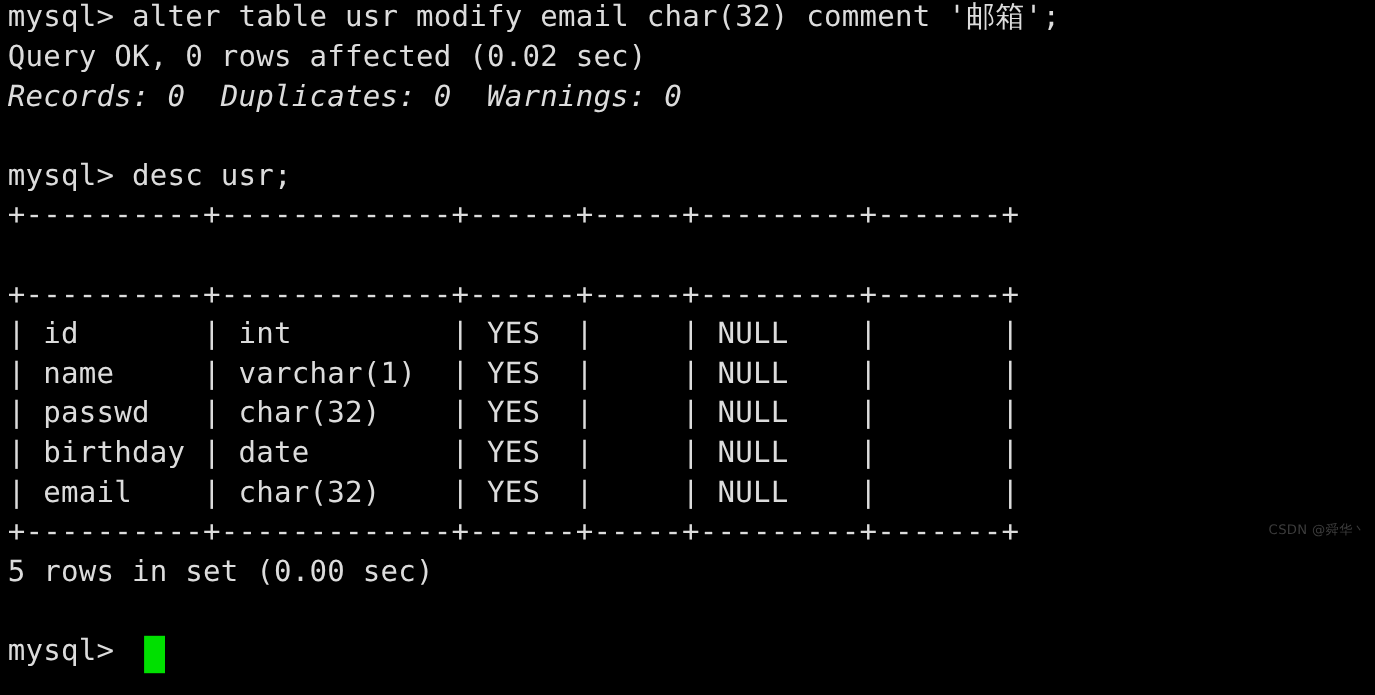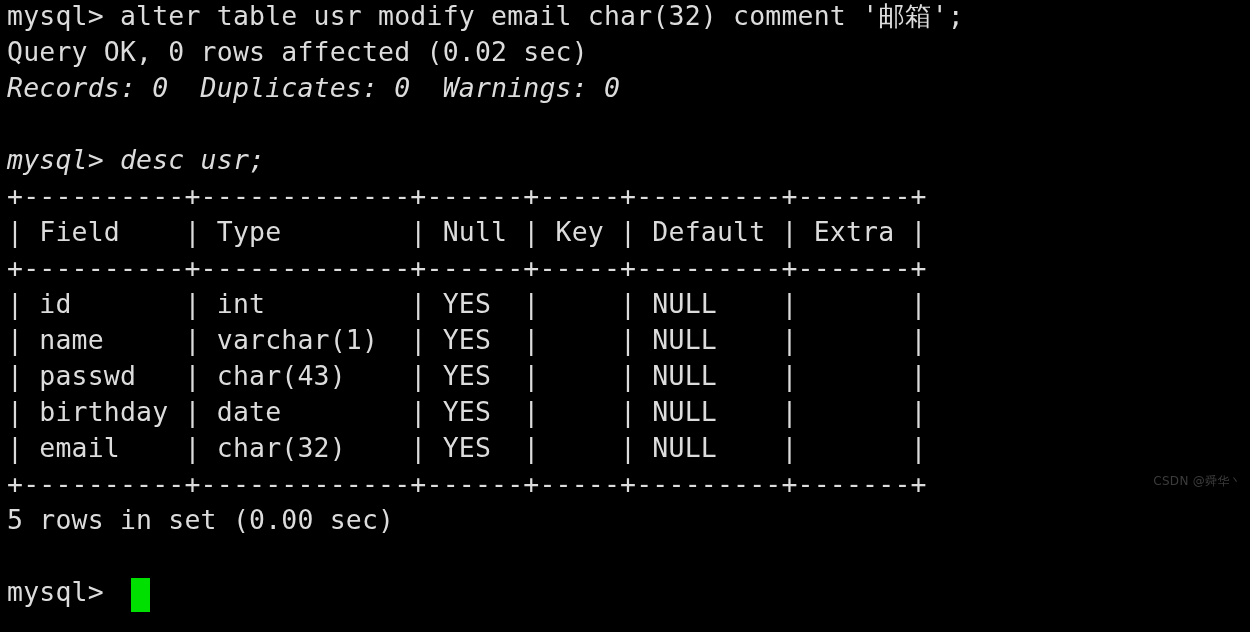--- a/index.html
+++ b/index.html
@@ -37,21 +37,21 @@
     -webkit-font-smoothing: antialiased;
   }
 
   .term-line.blank { color: transparent; }
 
   
   .r0  { top: -2px; }
   .r1  { top: 34px; }
   .r2  { top: 70px; font-style: italic; }
   .r3  { top: 106px; }
-  .r4  { top: 142px; font-style: italic; }
+  .r4  { top: 142px; }
   .r5  { top: 178px; }
   .r6  { top: 214px; }
   .r7  { top: 250px; }
   .r8  { top: 286px; }
   .r9  { top: 322px; }
   .r10 { top: 358px; }
   .r11 { top: 394px; }
   .r12 { top: 430px; }
   .r13 { top: 466px; }
   .r14 { top: 502px; }
@@ -92,29 +92,28 @@
   <div class="term-line r1">Query OK, 0 rows affected (0.02 sec)</div>
 
   <div class="term-line r2">Records: 0  Duplicates: 0  Warnings: 0</div>
 
   <div class="term-line r3 blank"> </div>
 
   <div class="term-line r4">mysql&gt; desc usr;</div>
 
   <div class="term-line r5">+----------+-------------+------+-----+---------+-------+</div>
 
-  <div class="term-line r6">| Field    | Type        | Null | Key | Default | Extra |</div>
 
   <div class="term-line r7">+----------+-------------+------+-----+---------+-------+</div>
 
   <div class="term-line r8">| id       | int         | YES  |     | NULL    |       |</div>
 
   <div class="term-line r9">| name     | varchar(1)  | YES  |     | NULL    |       |</div>
 
-  <div class="term-line r10">| passwd   | char(43)    | YES  |     | NULL    |       |</div>
+  <div class="term-line r10">| passwd   | char(32)    | YES  |     | NULL    |       |</div>
 
   <div class="term-line r11">| birthday | date        | YES  |     | NULL    |       |</div>
 
   <div class="term-line r12">| email    | char(32)    | YES  |     | NULL    |       |</div>
 
   <div class="term-line r13">+----------+-------------+------+-----+---------+-------+</div>
 
   <div class="term-line r14">5 rows in set (0.00 sec)</div>
 
   <div class="term-line r15 blank"> </div>

